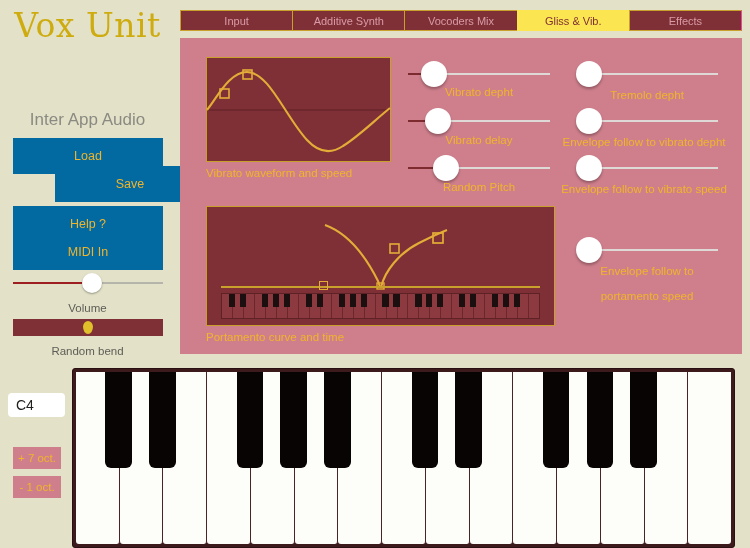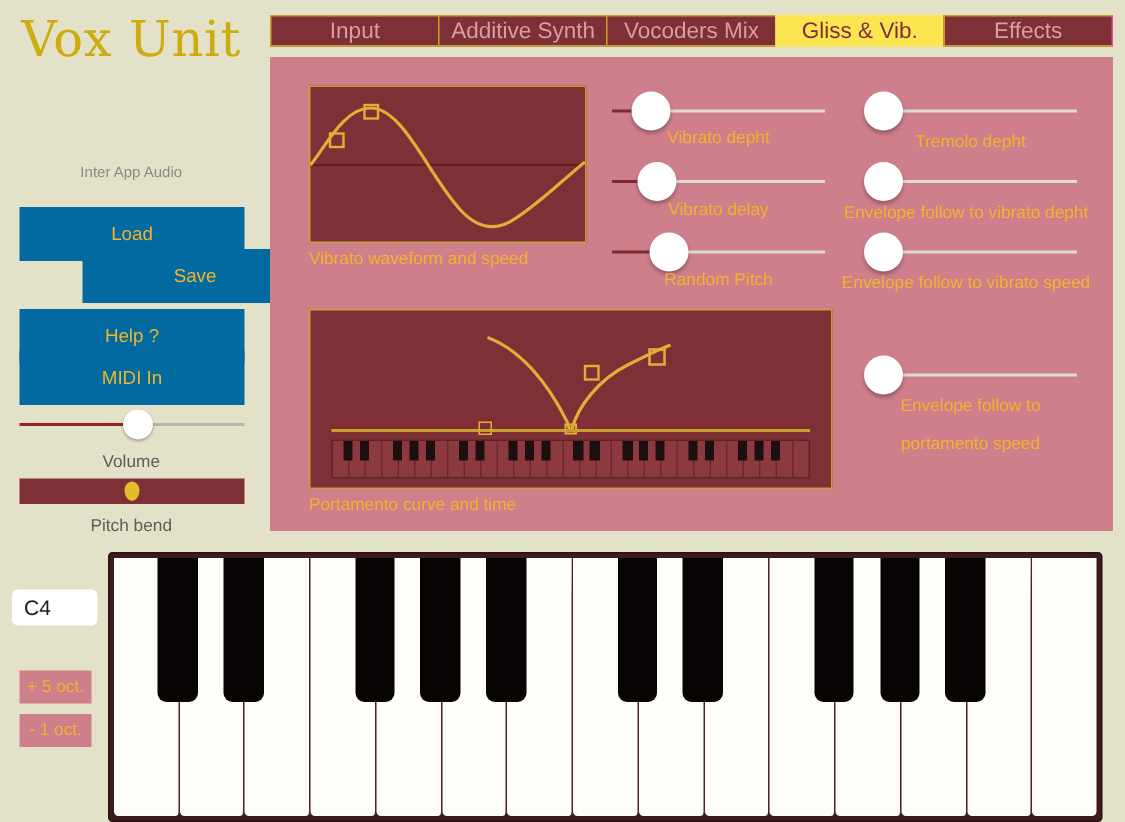--- a/index.html
+++ b/index.html
@@ -28,21 +28,21 @@
   
   .sidebar {
     position: absolute;
     left: 0; top: 0;
     width: 175px; height: 548px;
   }
   .iaa-label {
     position: absolute;
     left: 0; top: 110px; width: 175px;
     text-align: center;
-    font-size: 10px;
+    font-size: 17px;
     color: #8b8a82;
   }
   .btn {
     position: absolute;
     left: 13px;
     width: 150px; height: 36px;
     background: #0369a1;
     color: #f0b52a;
     font-size: 12.5px;
     display: flex;
@@ -121,21 +121,21 @@
     position: absolute; left: 180px; top: 10px;
     width: 562px; height: 21px;
     display: flex;
   }
   .tab {
     flex: 1;
     background: #7f3036;
     border: 1px solid #caa02d;
     border-right: none;
     color: #d99ba6;
-    font-size: 15px;
+    font-size: 11px;
     display: flex; align-items: center; justify-content: center;
   }
   .tab:last-child { border-right: 1px solid #ec4899; }
   .tab.active {
     background: #fbe651;
     color: #7f3036;
     border-color: #fbe651;
   }
 
   
@@ -268,25 +268,25 @@
   <div class="vol-wrap">
     <div class="vol-track-l"></div>
     <div class="vol-track-r"></div>
     <div class="vol-knob"></div>
   </div>
   <div class="slider-caption cap-volume">Volume</div>
 
   <div class="pitch-wrap">
     <div class="pitch-handle"></div>
   </div>
-  <div class="slider-caption cap-pitch">Pitch bend</div>
+  <div class="slider-caption cap-pitch">Random bend</div>
 
   <input class="note-field" readonly="" value="C4" style="">
 
-  <button class="oct-btn oct-up">+ 5 oct.</button>
+  <button class="oct-btn oct-up">+ 7 oct.</button>
   <button class="oct-btn oct-down">- 1 oct.</button>
 </div>
 
 <div class="tabbar">
   <div class="tab">Input</div>
   <div class="tab">Additive Synth</div>
   <div class="tab">Vocoders Mix</div>
   <div class="tab active">Gliss &amp; Vib.</div>
   <div class="tab">Effects</div>
 </div>

